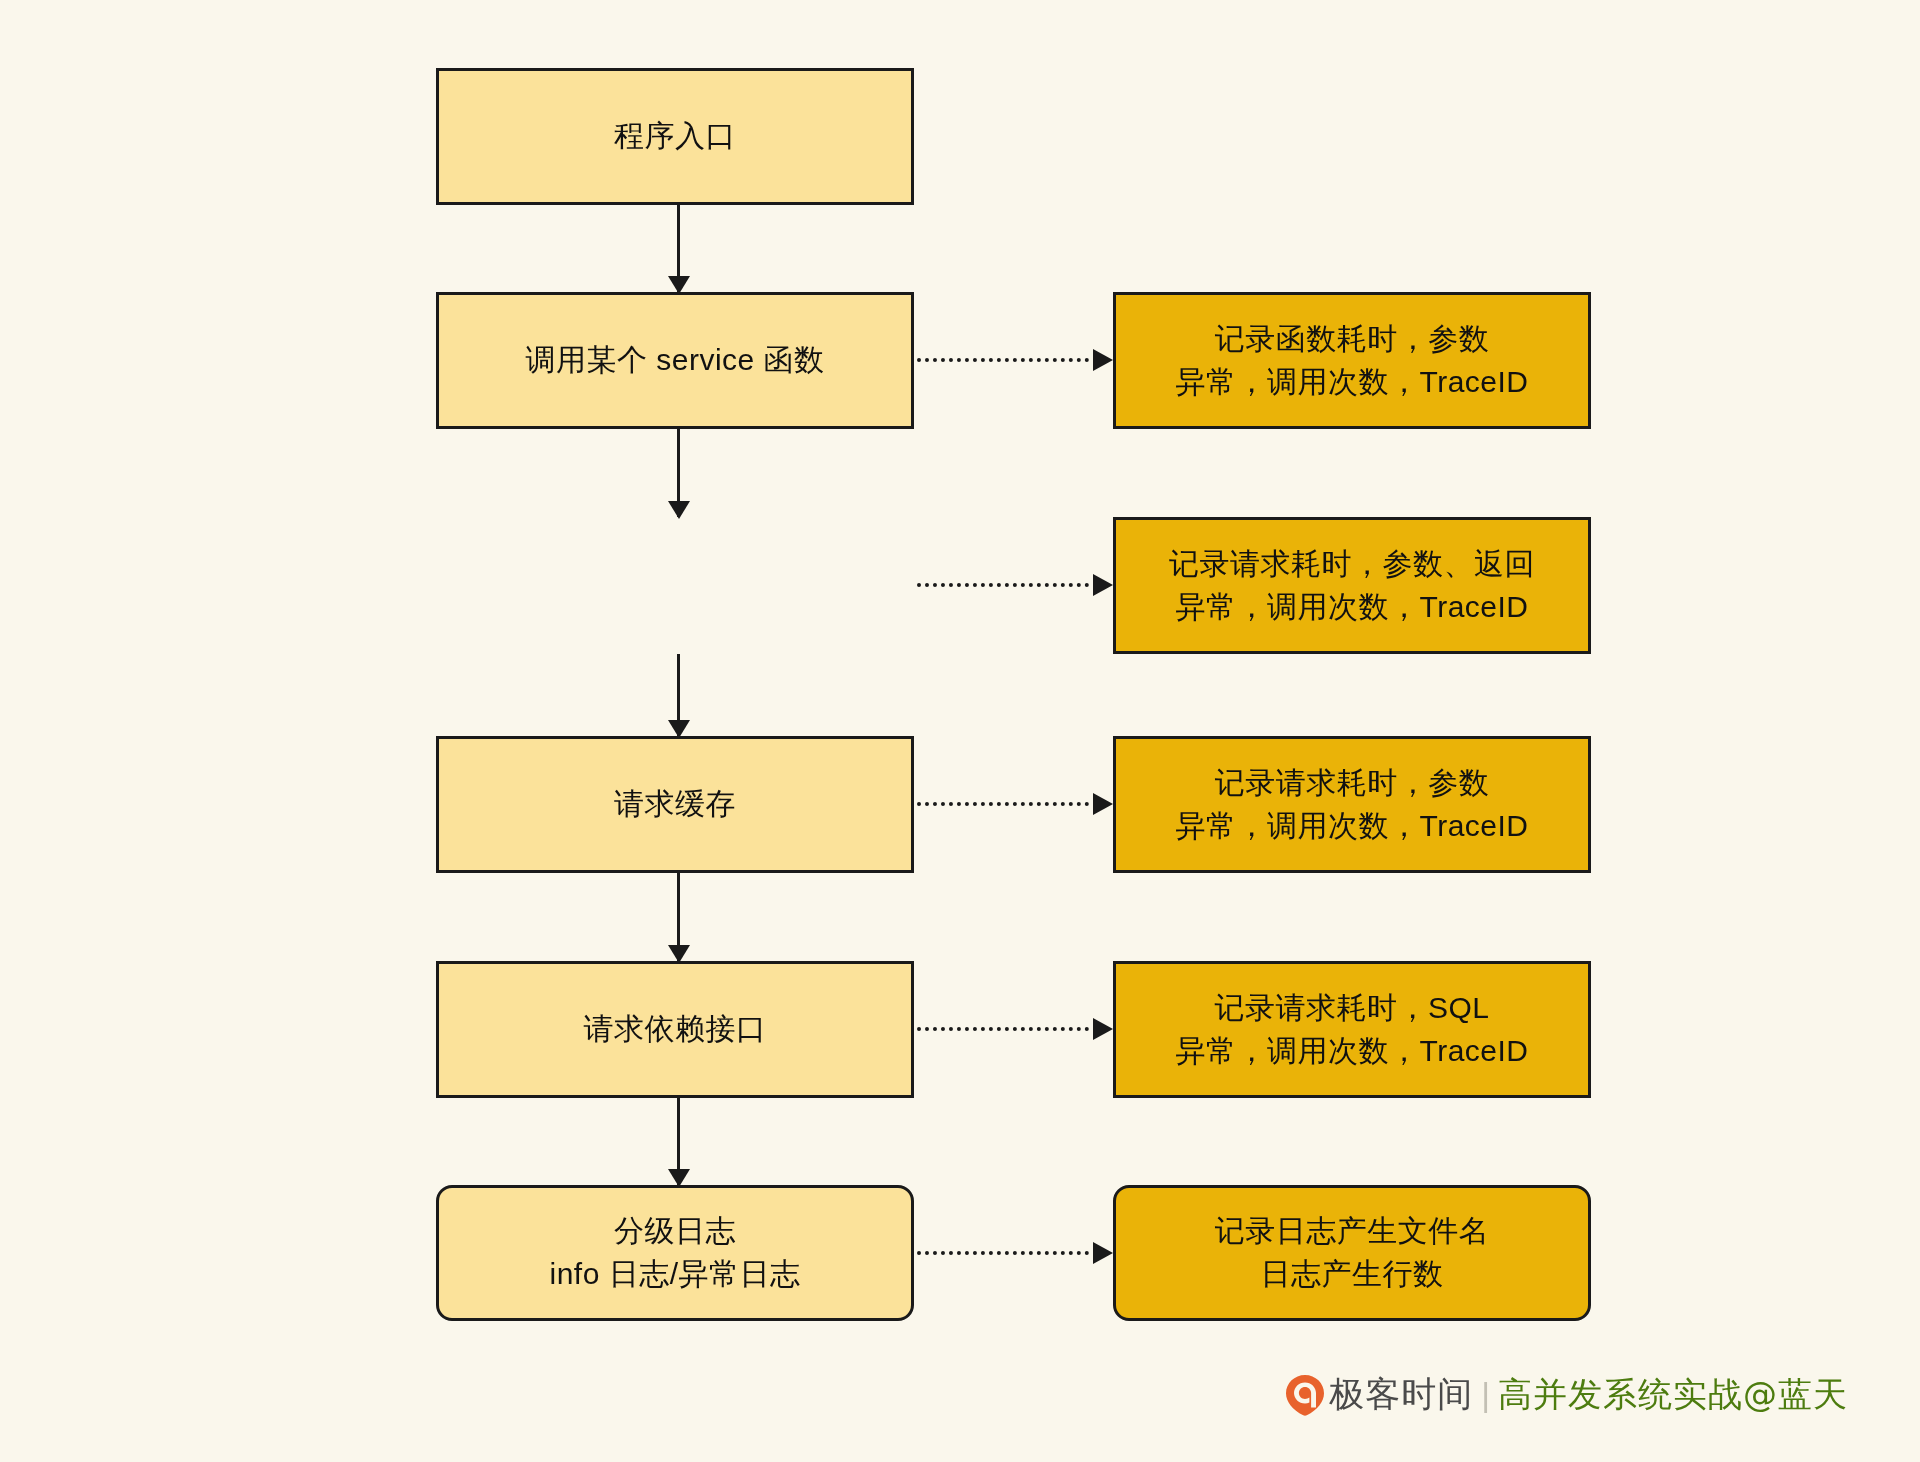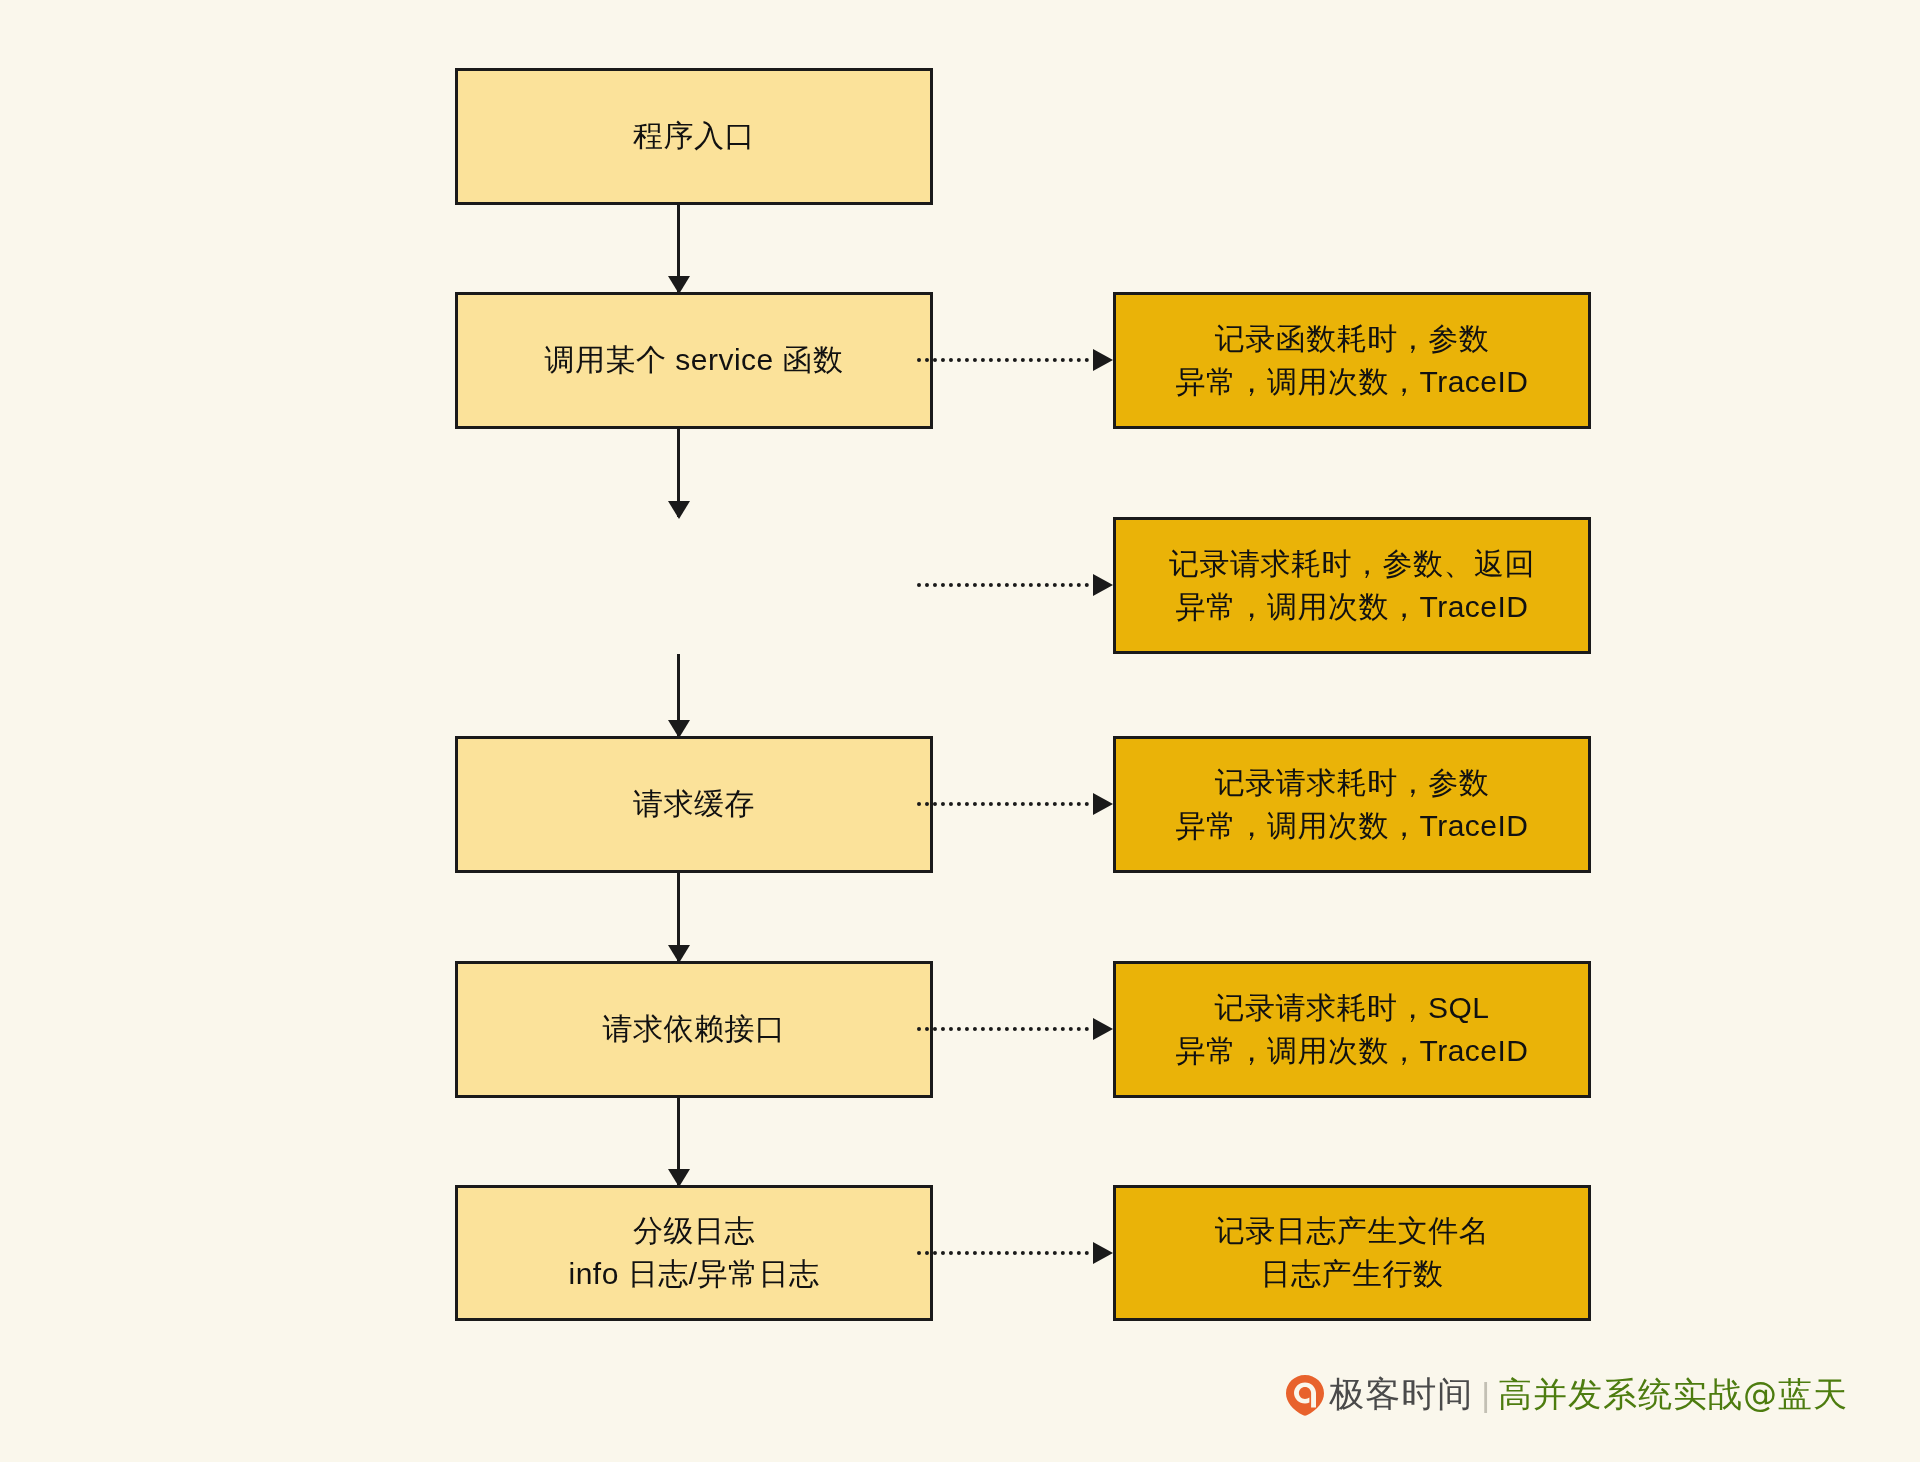--- a/index.html
+++ b/index.html
@@ -33,38 +33,38 @@
     text-align: center;
     color: #111111;
     font-size: 30px;
     line-height: 1.42;
     letter-spacing: 0.5px;
   }
 
   .node.step {
     background: #FBE29A;
     width: 478px;
-    left: 455px;
+    left: 436px;
   }
 
   .node.note {
     background: #eab308;
     width: 478px;
     left: 1113px;
   }
 
   .node .line { display: block; white-space: nowrap; }
 
   
   .r0 { top: 68px;   height: 137px; }
   .r1 { top: 292px;  height: 137px; }
   .r2 { top: 517px;  height: 137px; }
   .r3 { top: 736px;  height: 137px; }
   .r4 { top: 961px;  height: 137px; }
-  .r5 { top: 1185px; height: 136px; }
+  .r5 { top: 1185px; height: 136px; border-radius: 16px; }
 
   
   .varrow {
     position: absolute;
     left: 677px;
     width: 3px;
     background: #1a1a1a;
   }
   .varrow::after {
     content: "";

